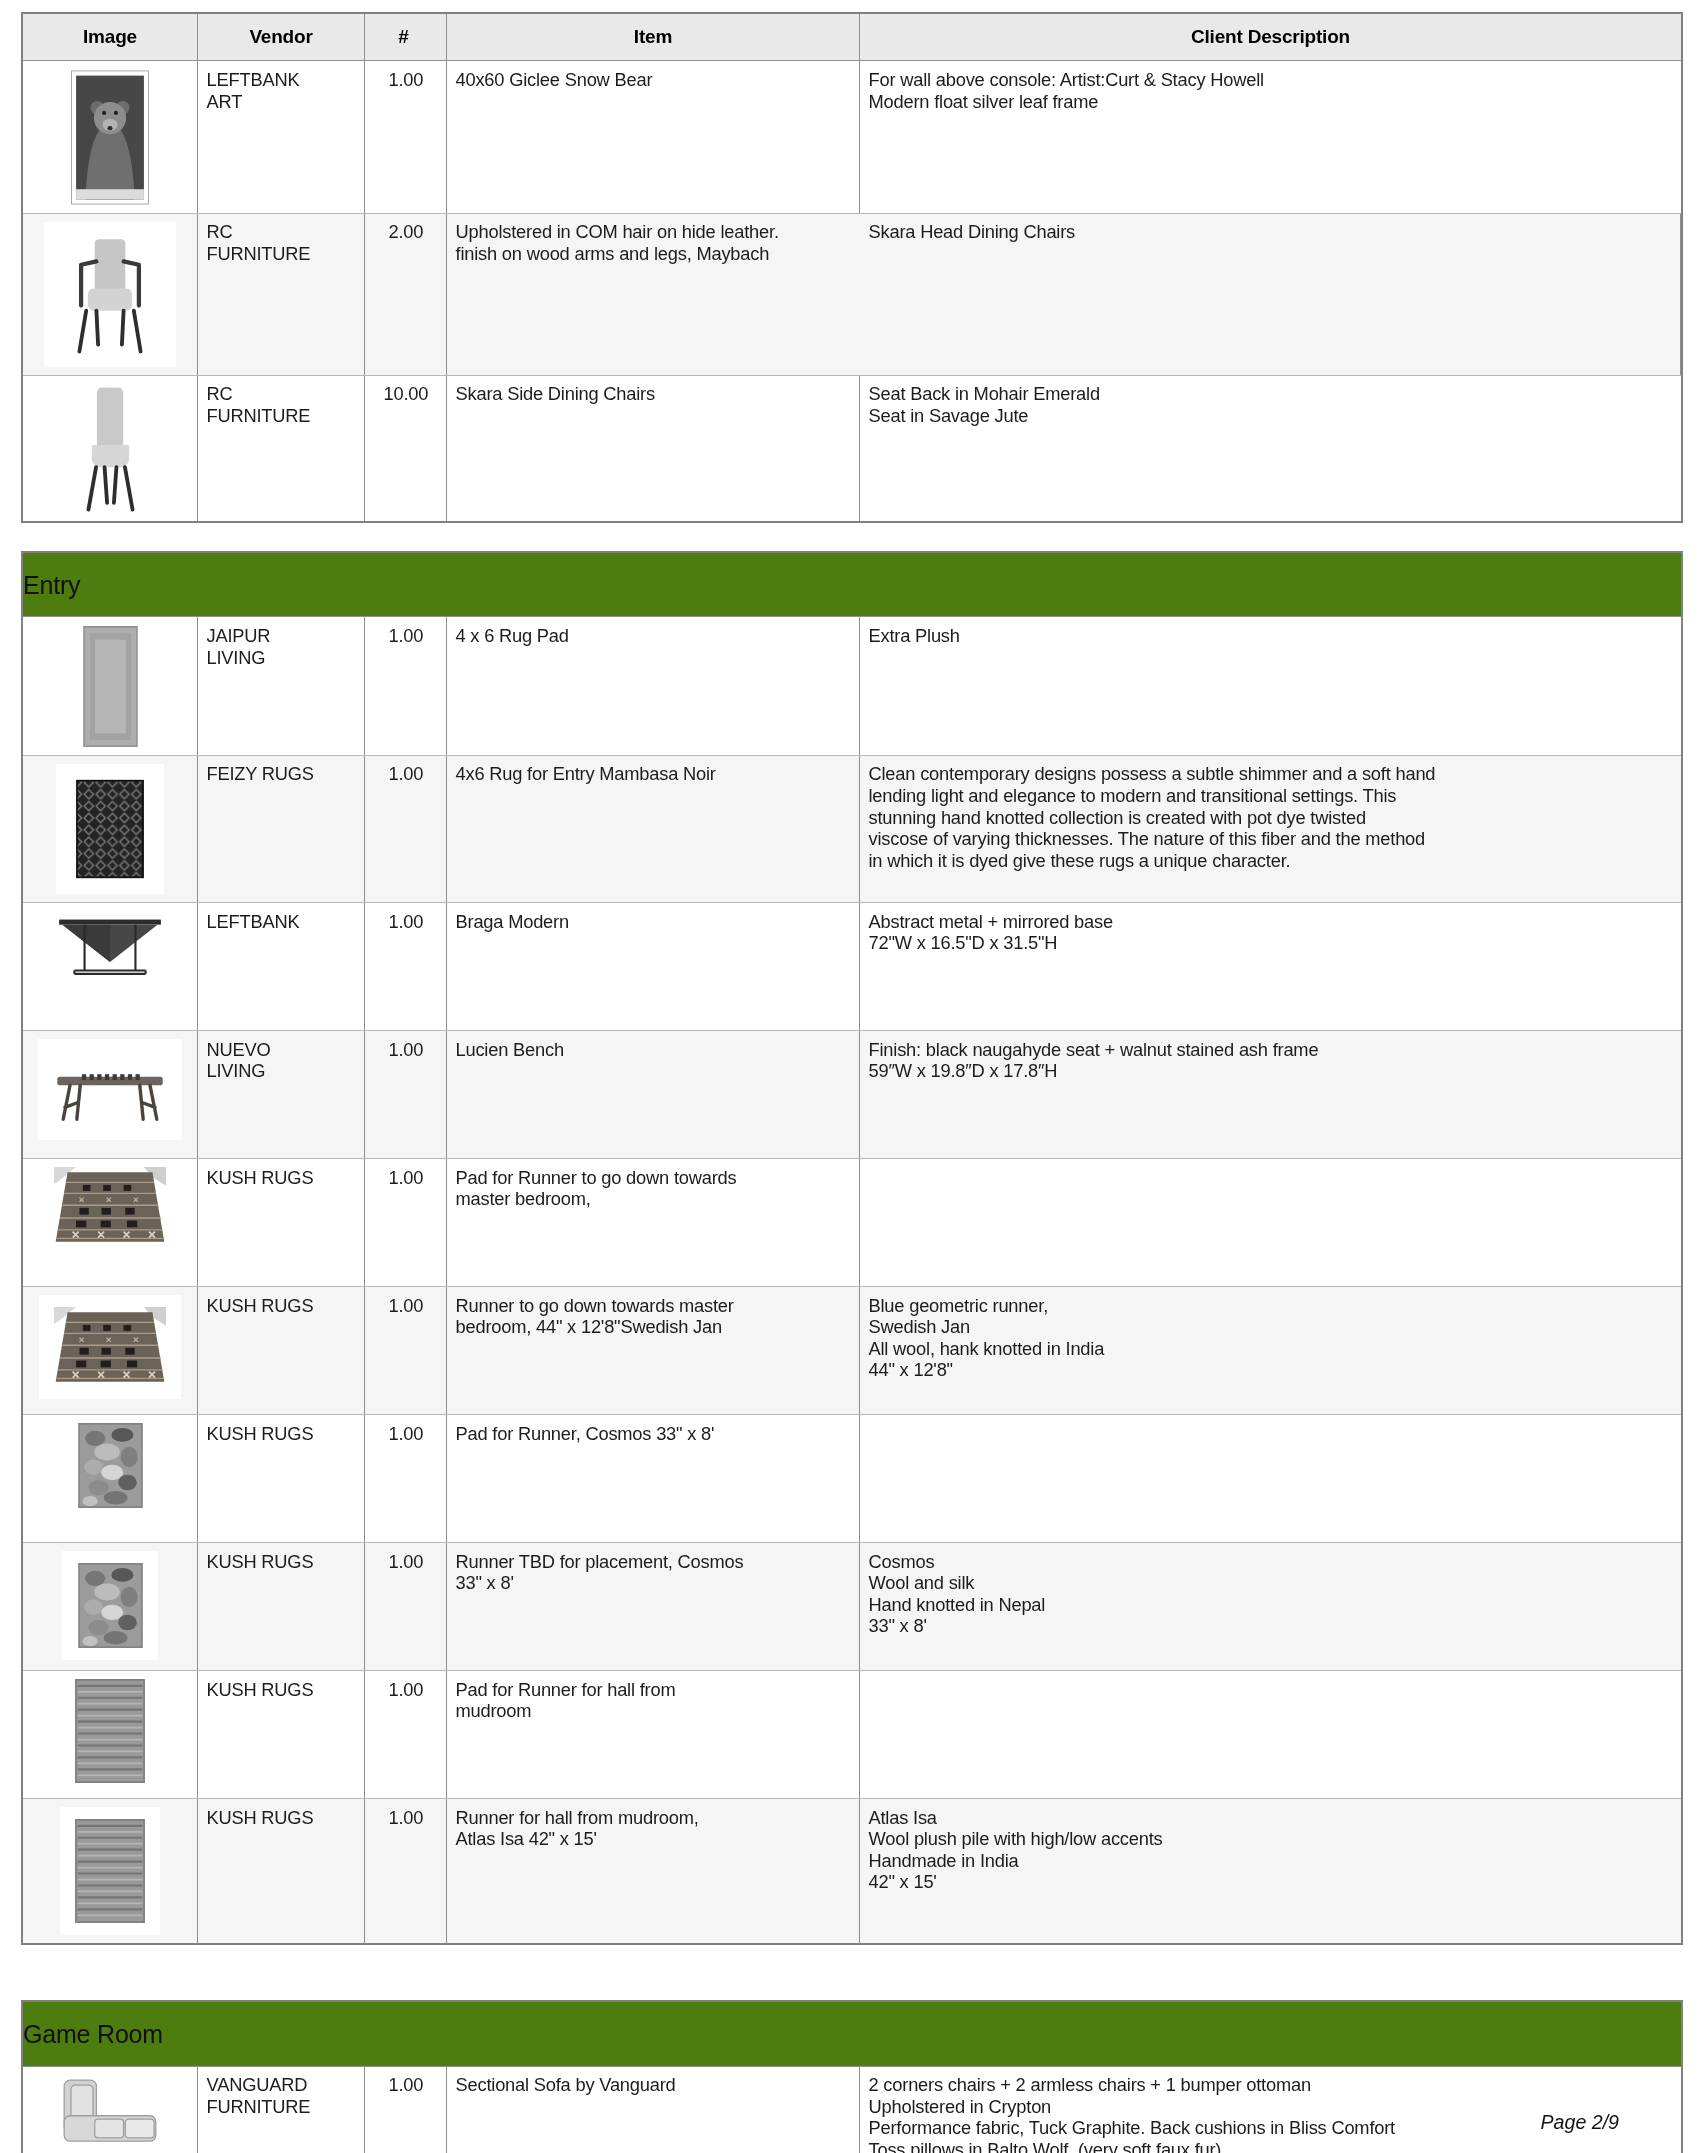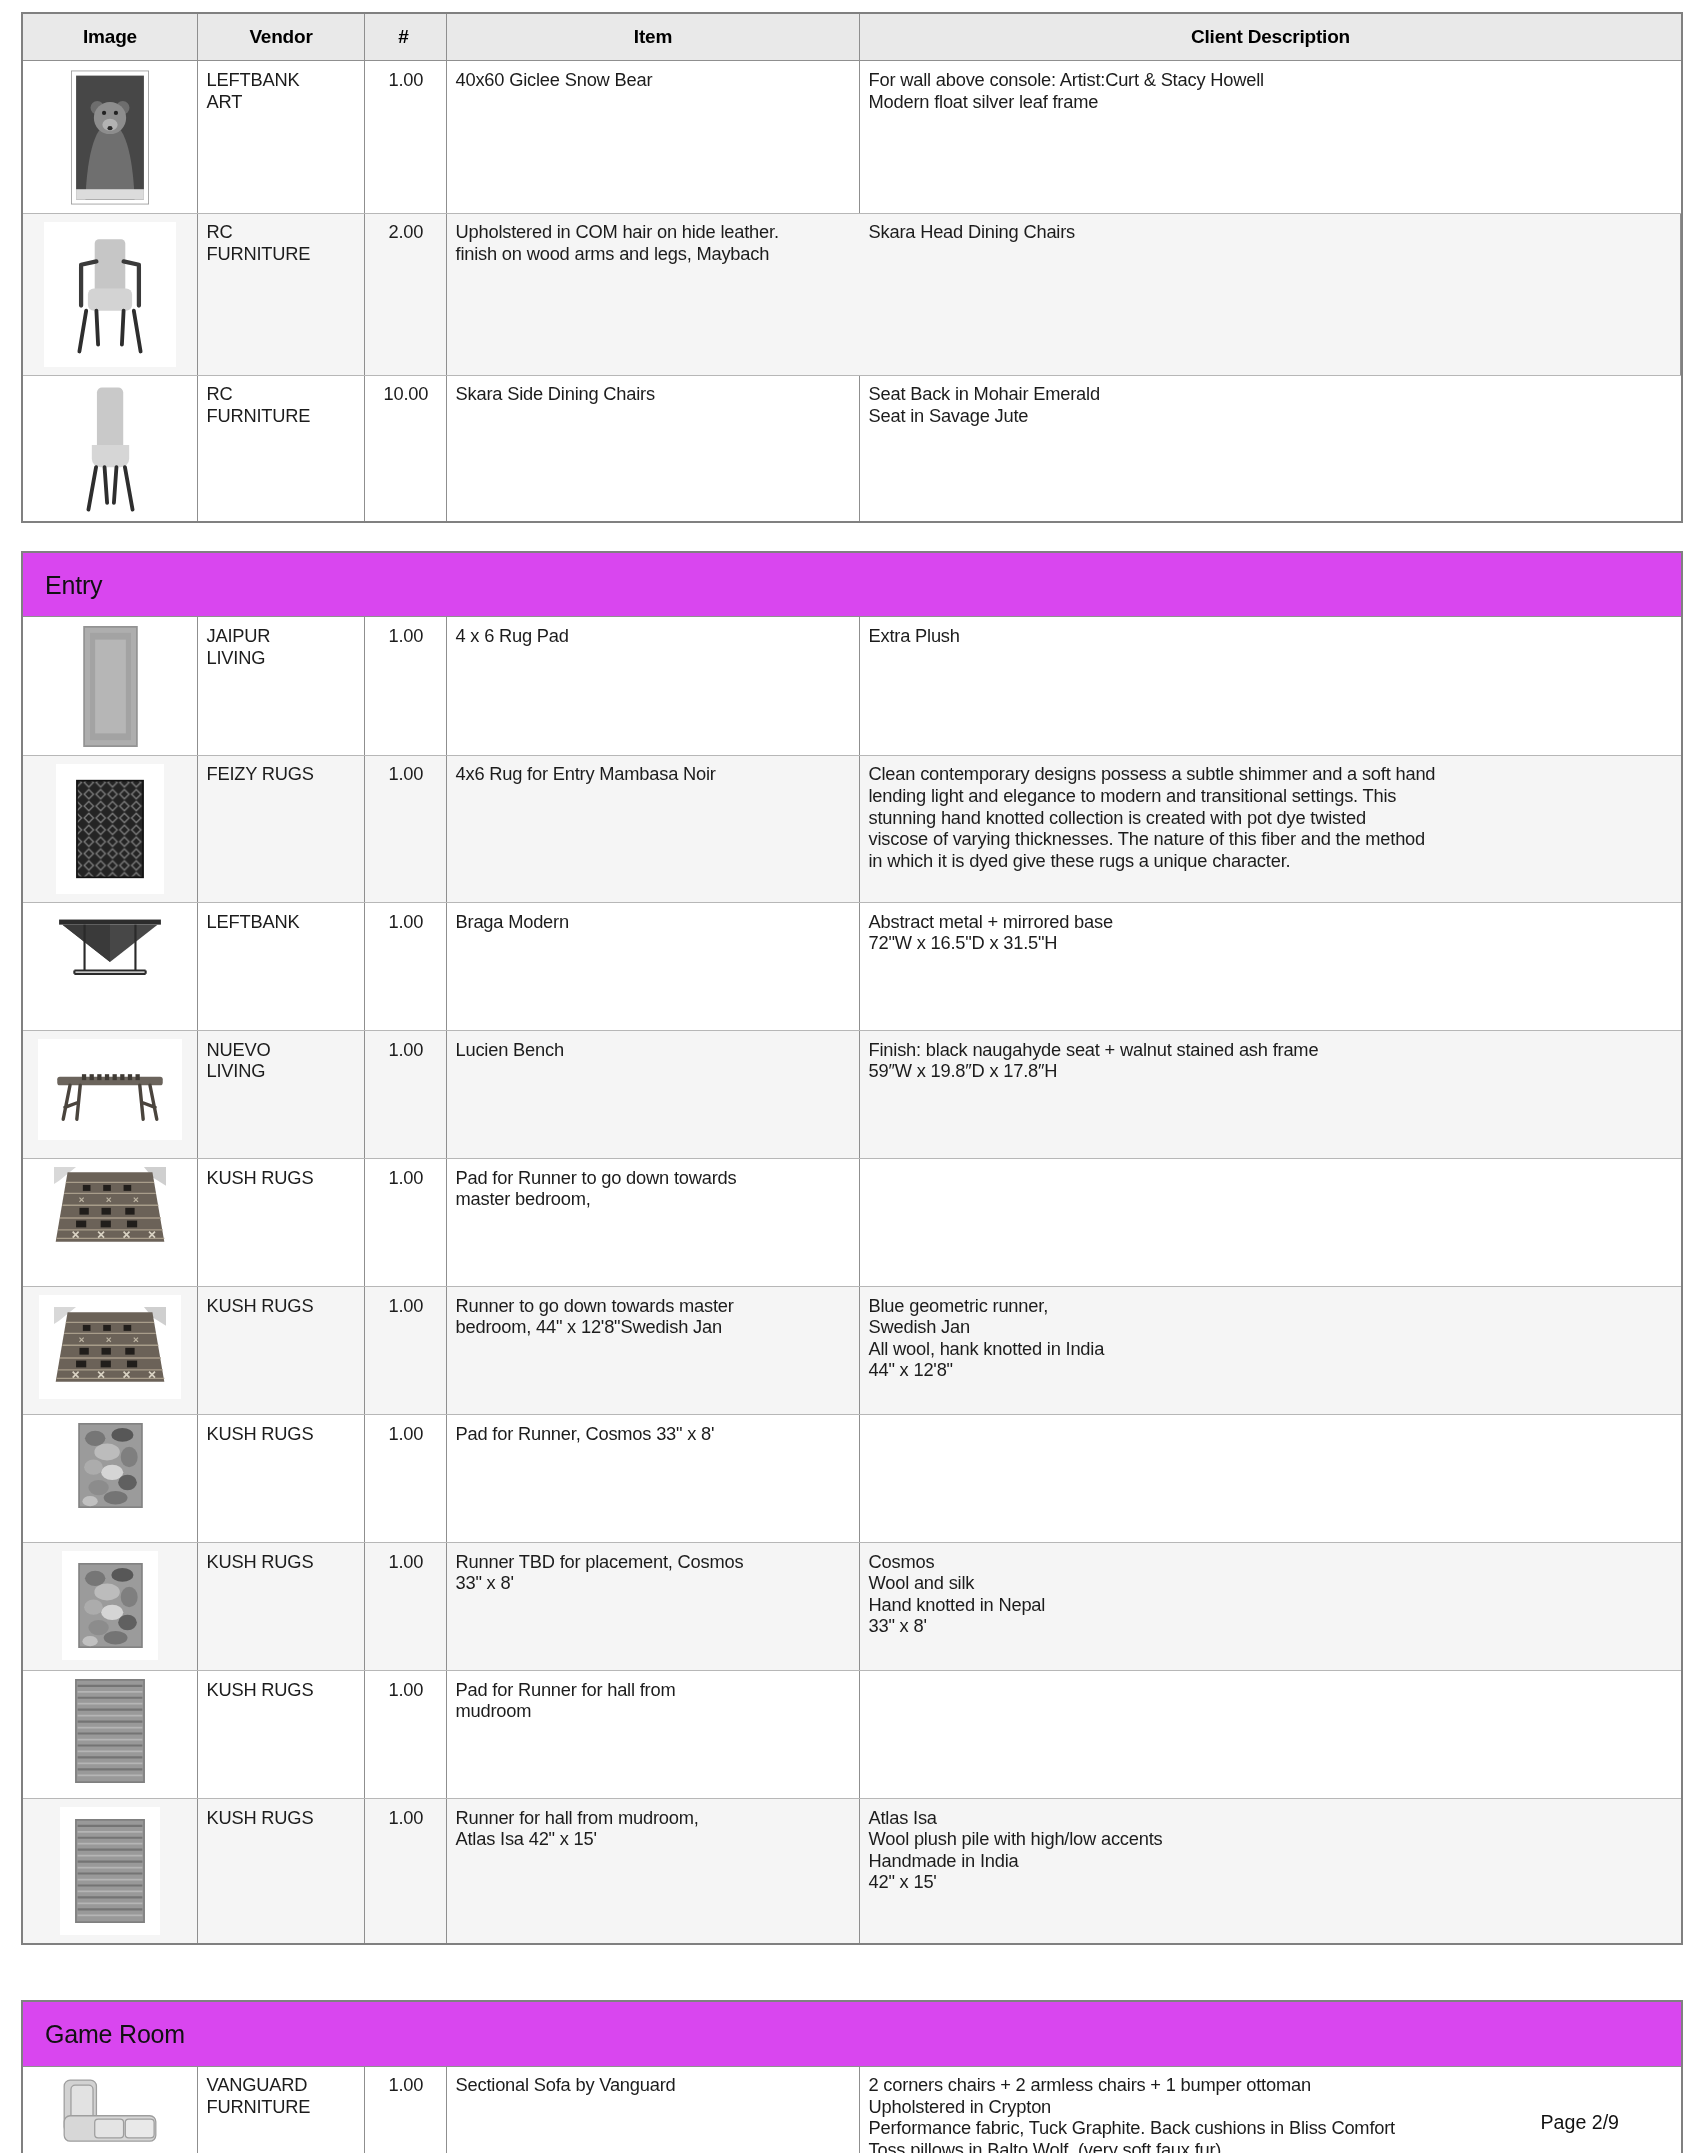--- a/index.html
+++ b/index.html
@@ -6,43 +6,43 @@
   html,body{margin:0;padding:0}
   body{
     width:1704px;height:2153px;background:#ffffff;position:relative;overflow:hidden;
     font-family:"Liberation Sans",sans-serif;color:#1c1c1c;letter-spacing:-0.2px;
     padding:12px 21px 0 21px;
   }
   #tables .tbl{border:2.6px solid #808080;background:#fff;width:100%}
   #tables .tbl.t0{margin-bottom:28px}
   #tables .tbl.t1{margin-bottom:55px}
   .band{
-    background:#d946ef;border-bottom:1.7px solid #8f8f8f;
-    font-size:25px;line-height:1.1;padding:19px 11px 17px 22px;color:#111;
+    background:#4d7c0f;border-bottom:1.7px solid #8f8f8f;
+    font-size:25px;line-height:1.1;padding:19px 11px 17px 0;color:#111;
   }
   .row{display:grid;grid-template-columns:175px 167px 82px 413px 1fr;width:100%}
   .row.head{background:#e9e9e9;border-bottom:1.7px solid #8f8f8f}
   .row.item{min-height:128px;background:#ffffff}
   .row.item.alt{background:#f5f5f5}
   .row.item + .row.item{border-top:0.9px solid #b7b7b7}
   .tbl.t2 .row.item{min-height:150px}
   .cell{
     border-right:1.7px solid #8f8f8f;padding:7.7px 8.5px;
     font-size:18.3px;line-height:1.18;white-space:pre-line;
   }
   .cell.c4{border-right:none;}
   .hcell{font-weight:bold;text-align:center;font-size:19px;padding:12px 3.4px;white-space:normal;color:#000}
   .cell.c2{text-align:center;padding-right:7.7px}
   .hcell.c2{text-align:center}
   .imgc{display:flex;align-items:flex-start;justify-content:center;padding-top:8.5px}
   .thumb{display:inline-flex;line-height:0}
   .thumb.card{background:#ffffff;padding:12px 15.3px}
   #footer{
     position:absolute;right:85px;bottom:19px;
-    font-size:19.6px;color:#111;letter-spacing:0;margin-left:16px;
+    font-style:italic;font-size:19.6px;color:#111;letter-spacing:0;margin-left:16px;
   }
 </style>
 </head>
 <body>
 
 <div id="tables">
     <div class="tbl t0">
       <div class="row head">
         <div class="cell hcell c0">Image</div>
         <div class="cell hcell c1">Vendor</div>

